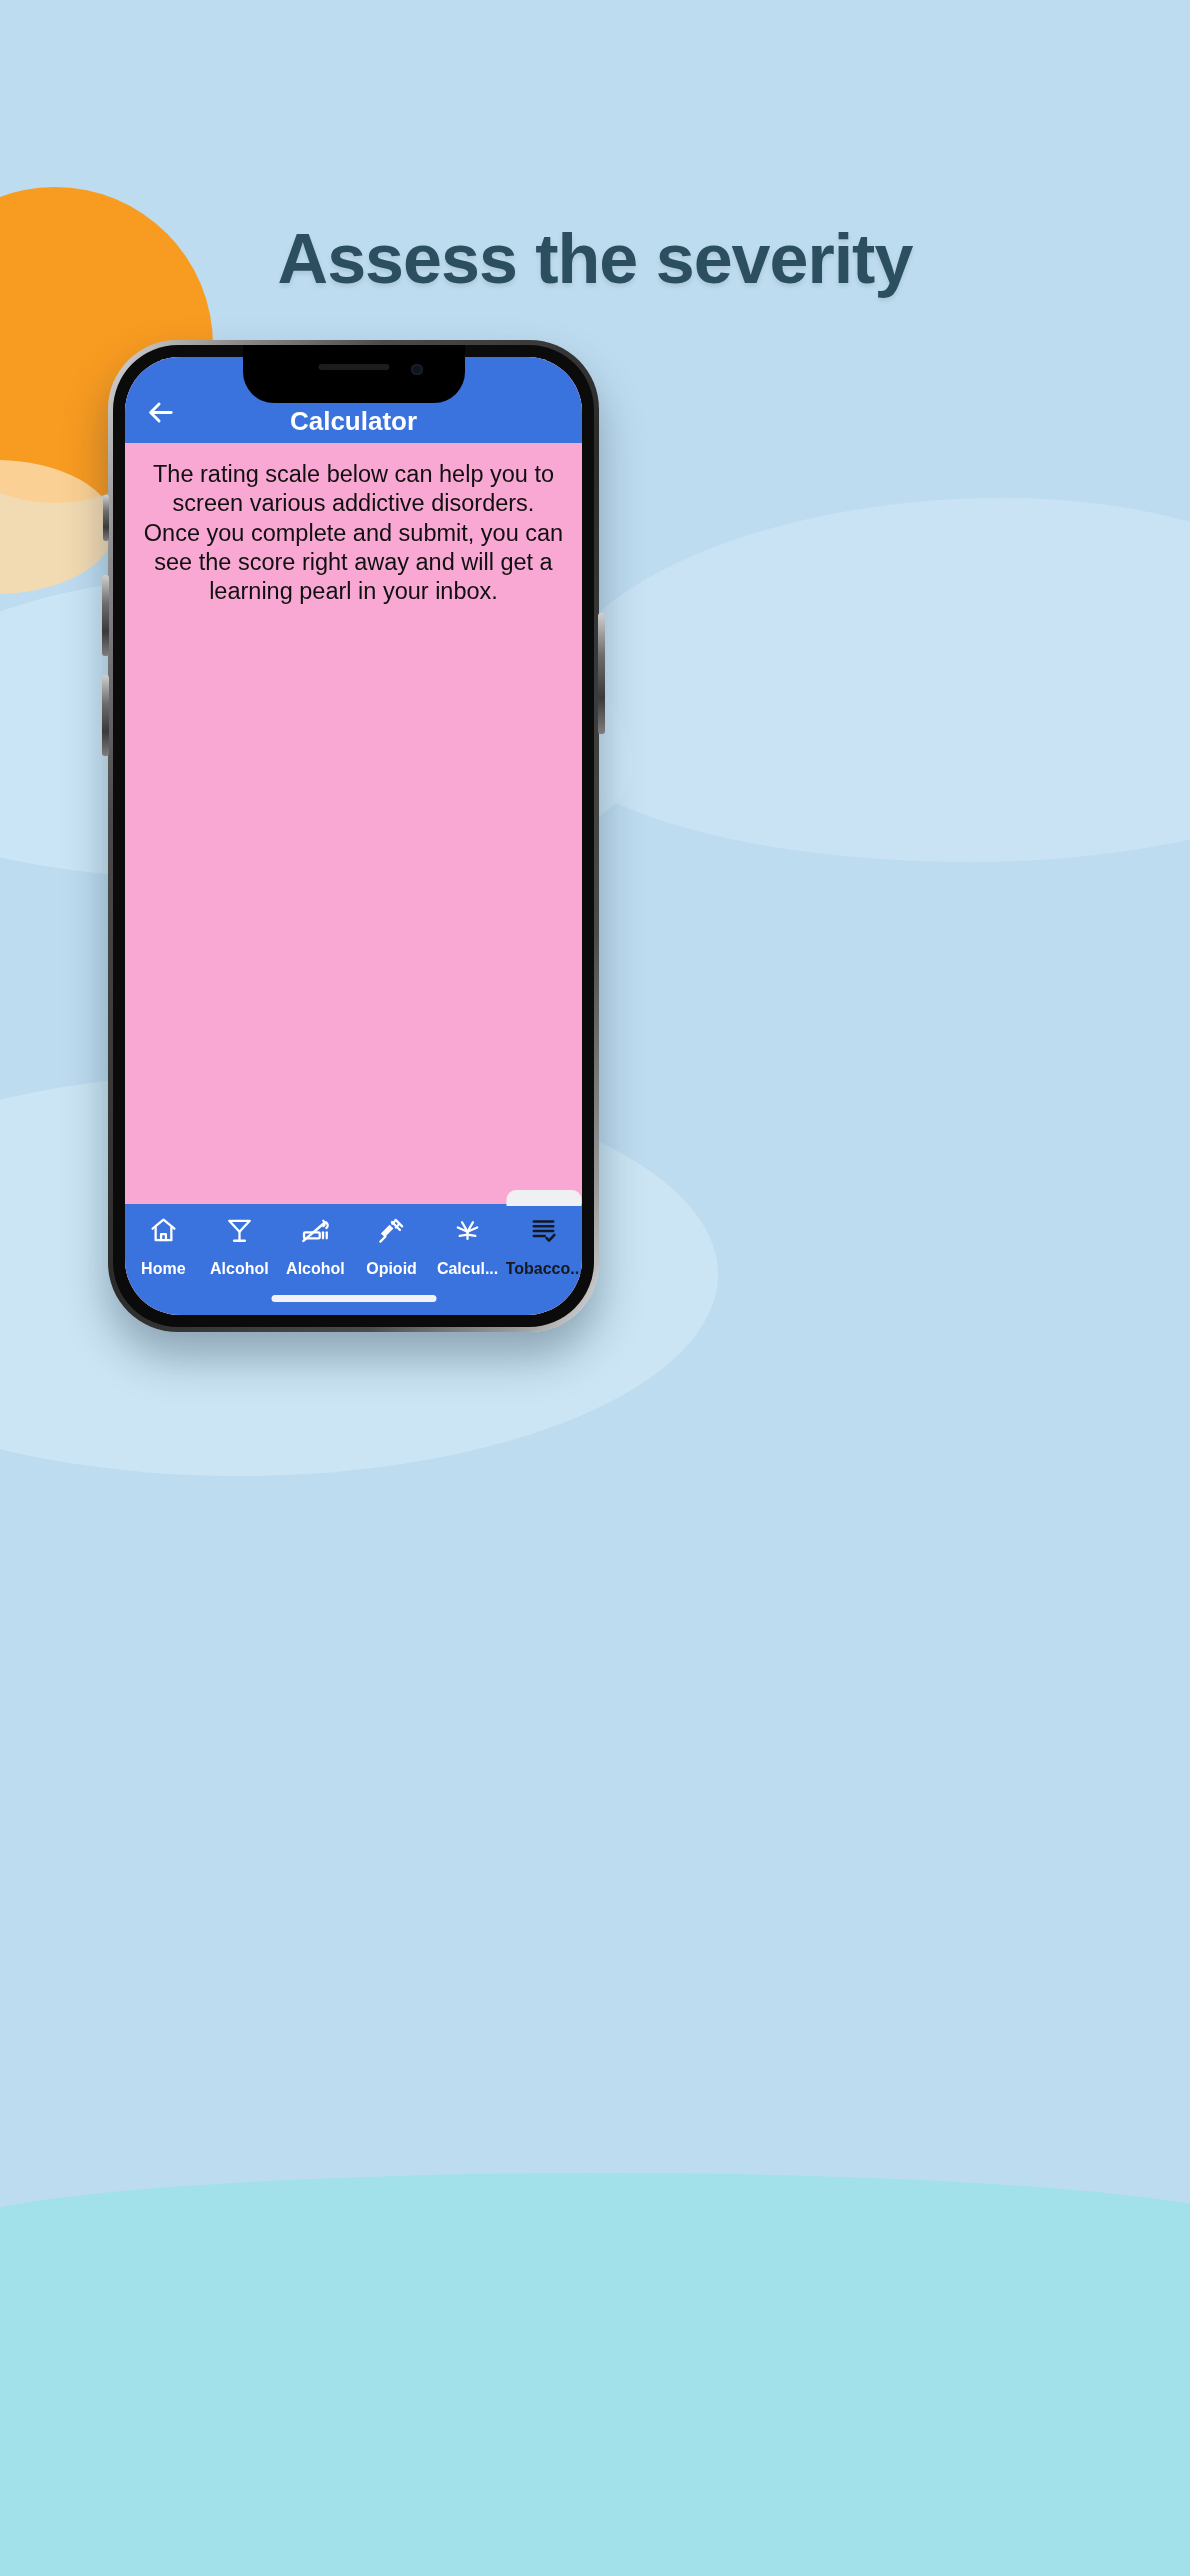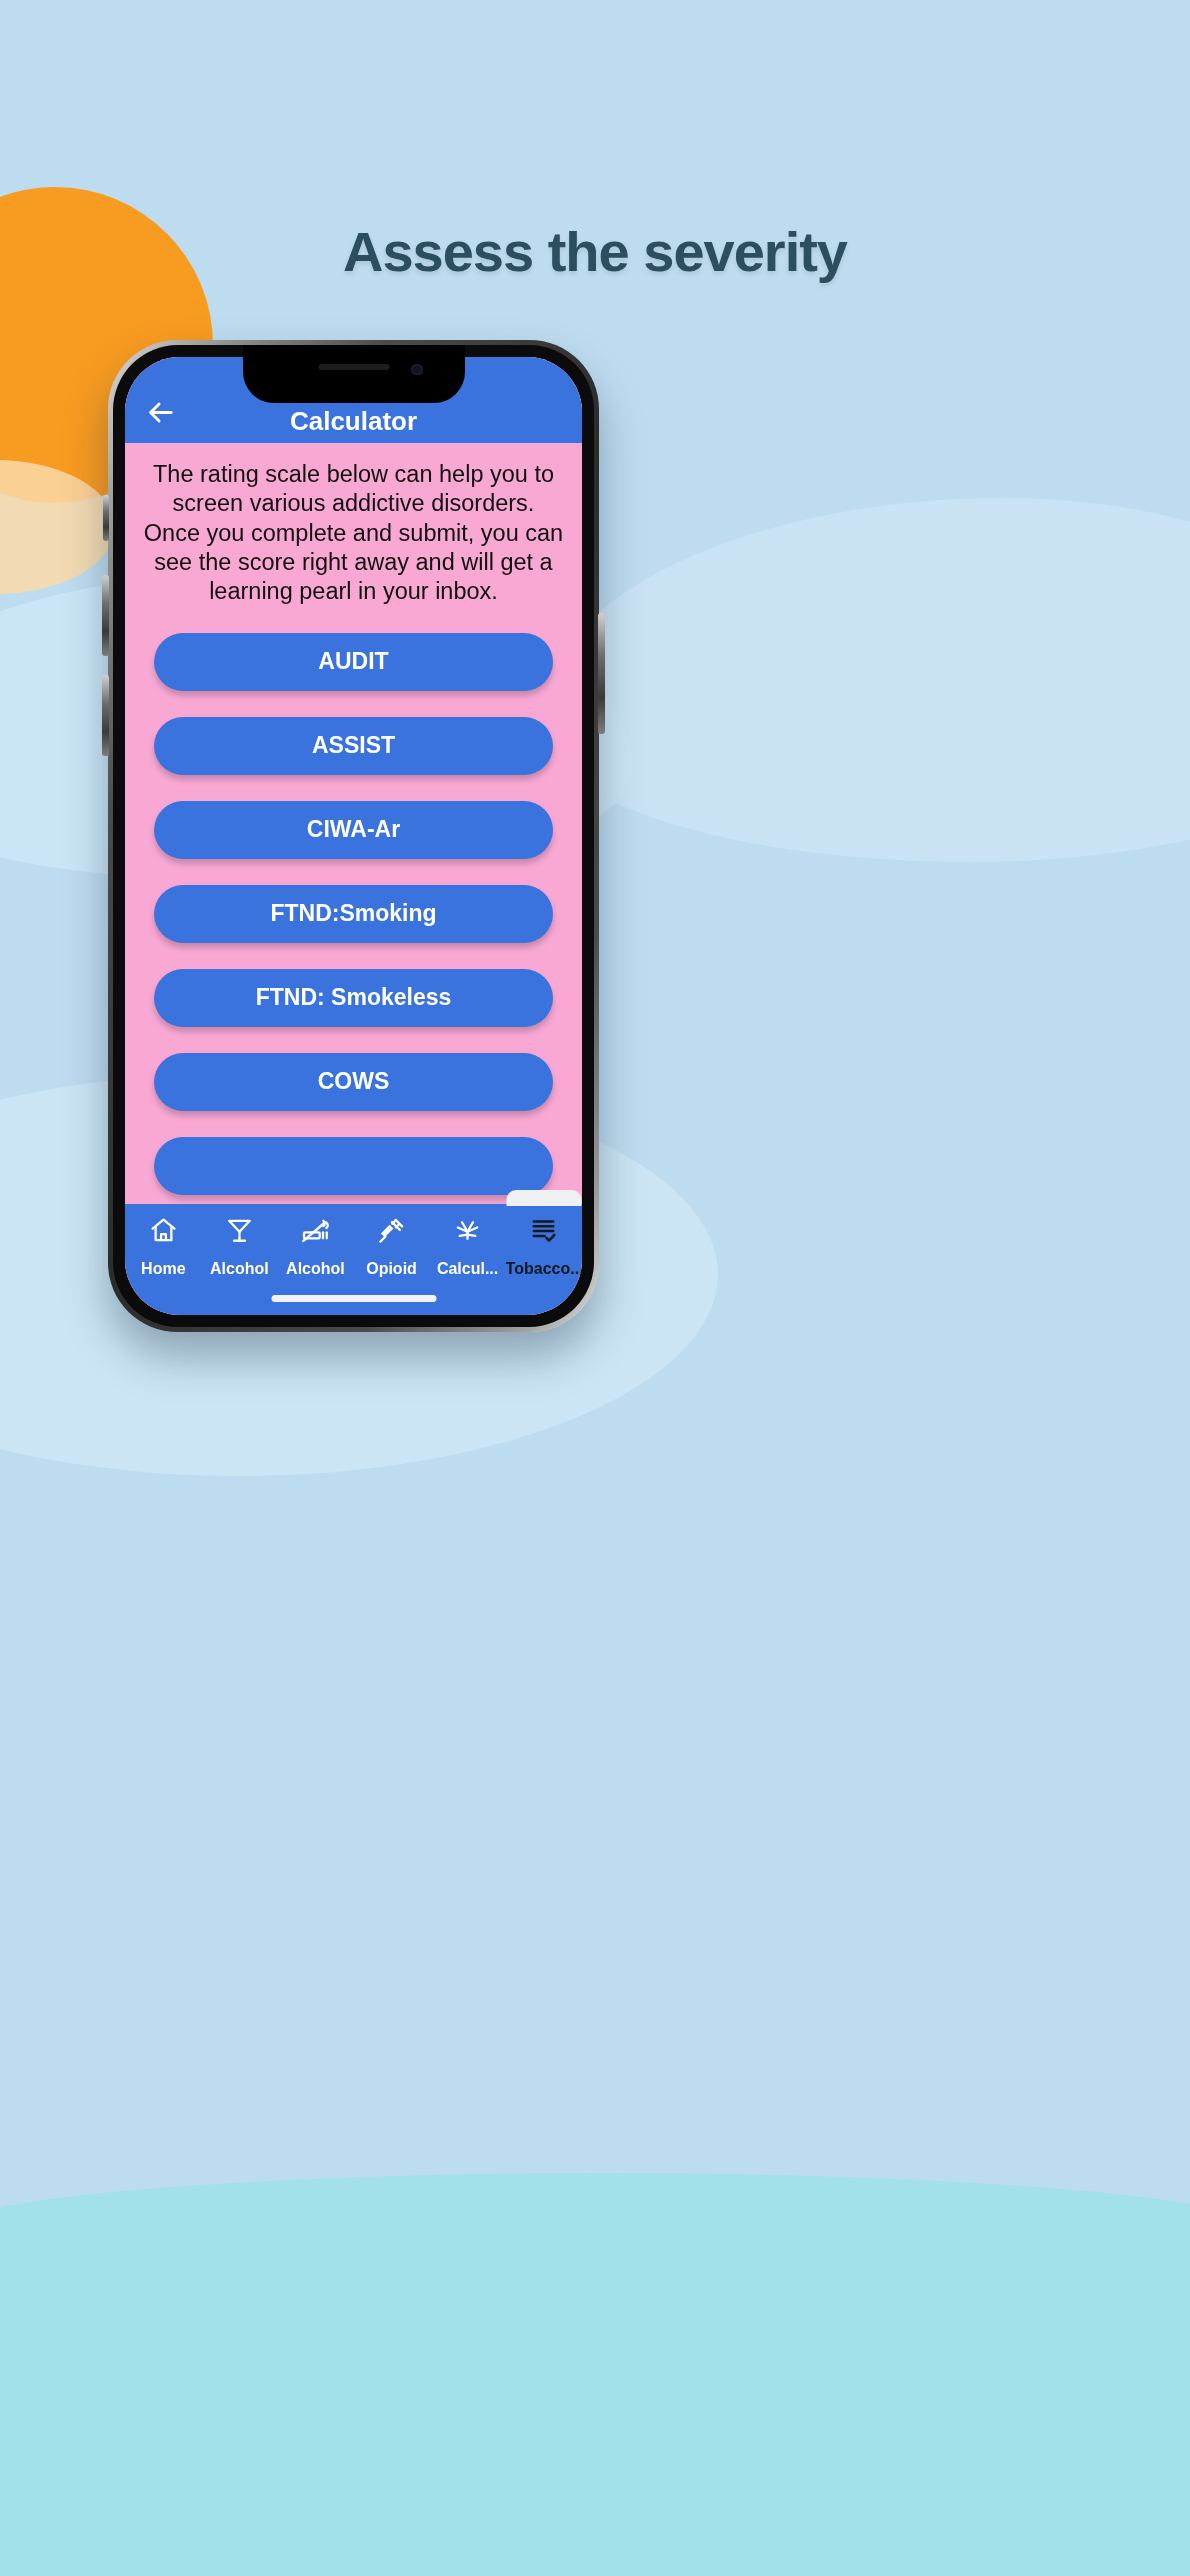--- a/index.html
+++ b/index.html
@@ -64,21 +64,21 @@
     width:1323px; height:115px;
     border-radius:50%;
     background:#a2e0ea;
   }
 
   
   #headline {
     position:absolute;
     left:0; right:0; top:219px;
     text-align:center;
-    font-size:56px;
+    font-size:70px;
     font-weight:bold;
     letter-spacing:-1px;
     color:#2c4f5f;
     text-shadow:0 2.9px 4.8px rgba(0,0,0,.10);
     z-index:3;
   }
 
   
   #phone {
     position:absolute;
@@ -288,29 +288,20 @@
                 <line x1="20" y1="12" x2="4" y2="12"></line>
                 <polyline points="10,5 3,12 10,19"></polyline>
               </svg>
             </span>
           </div>
           <div class="appbar-title">Calculator</div>
         </div>
 
         <div class="intro">The rating scale below can help you to screen various addictive disorders. Once you complete and submit, you can see the score right away and will get a learning pearl in your inbox.</div>
 
-        <div class="list">
-          <button class="pill">AUDIT</button>
-          <button class="pill">ASSIST</button>
-          <button class="pill">CIWA-Ar</button>
-          <button class="pill">FTND:Smoking</button>
-          <button class="pill">FTND: Smokeless</button>
-          <button class="pill">COWS</button>
-          <button class="pill"></button>
-        </div>
       </div>
 
       <div class="tabbar">
 
         <div class="tab">
           <span class="ico">
             <svg viewBox="0 0 24 24" fill="none" stroke="currentColor" stroke-width="1.9" stroke-linecap="round" stroke-linejoin="round" style="color:#fff">
               <path d="M3 10.5 12 3l9 7.5"></path>
               <path d="M5.5 9.8V20h13V9.8"></path>
               <path d="M10 20v-5h4v5"></path>

